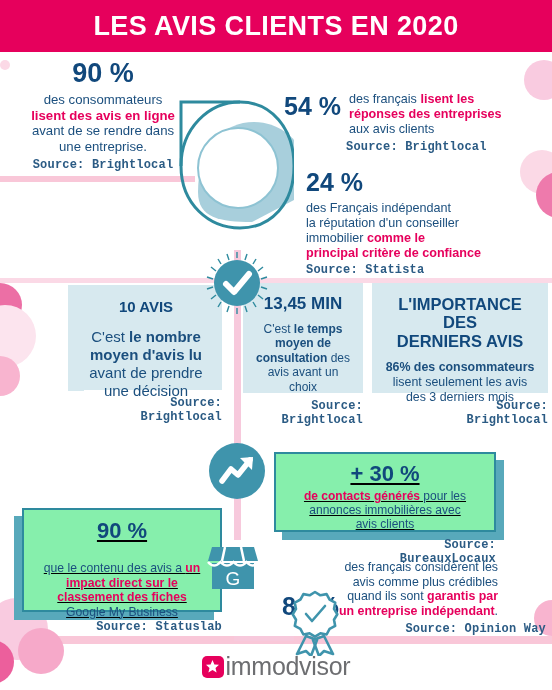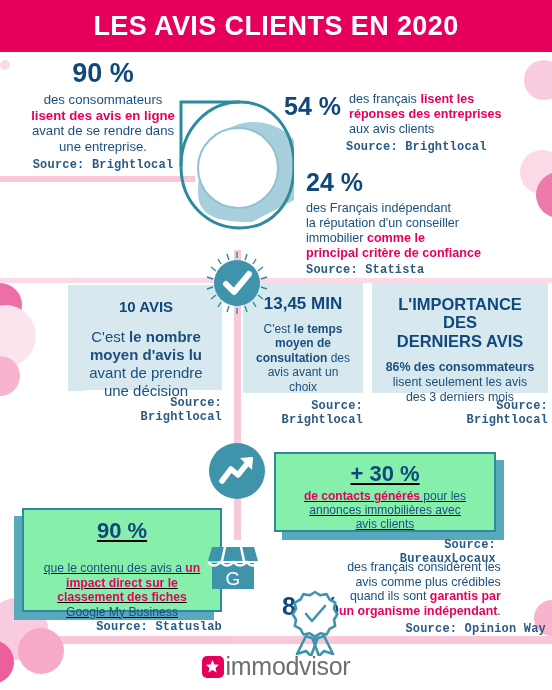--- a/index.html
+++ b/index.html
@@ -294,21 +294,21 @@
   </div>
   <div class="src" style="position:absolute;left:82px;top:620px;width:140px;text-align:right;z-index:14;">Source: Statuslab</div>
 
   <div class="stat" id="b-81">
     <div class="row">
       <div class="big">81 %</div>
       <div class="body-txt">
         <span>des français considèrent les</span><br>
         <span>avis comme plus crédibles</span><br>
         <span>quand ils sont </span><span class="hl">garantis par</span><br>
-        <span class="hl">un organisme indépendant</span><span>.</span>
+        <span class="hl">un entreprise indépendant</span><span>.</span>
       </div>
     </div>
     <div class="src">Source: Opinion Way</div>
   </div>
 
   <div class="logo">
     <div class="logo-mark">
       <svg width="15" height="15" viewBox="0 0 15 15">
         <path d="M7.5 1 L9.4 5.4 L14 5.8 L10.5 8.9 L11.6 13.5 L7.5 11 L3.4 13.5 L4.5 8.9 L1 5.8 L5.6 5.4 Z" fill="#ffffff"></path>
       </svg>

